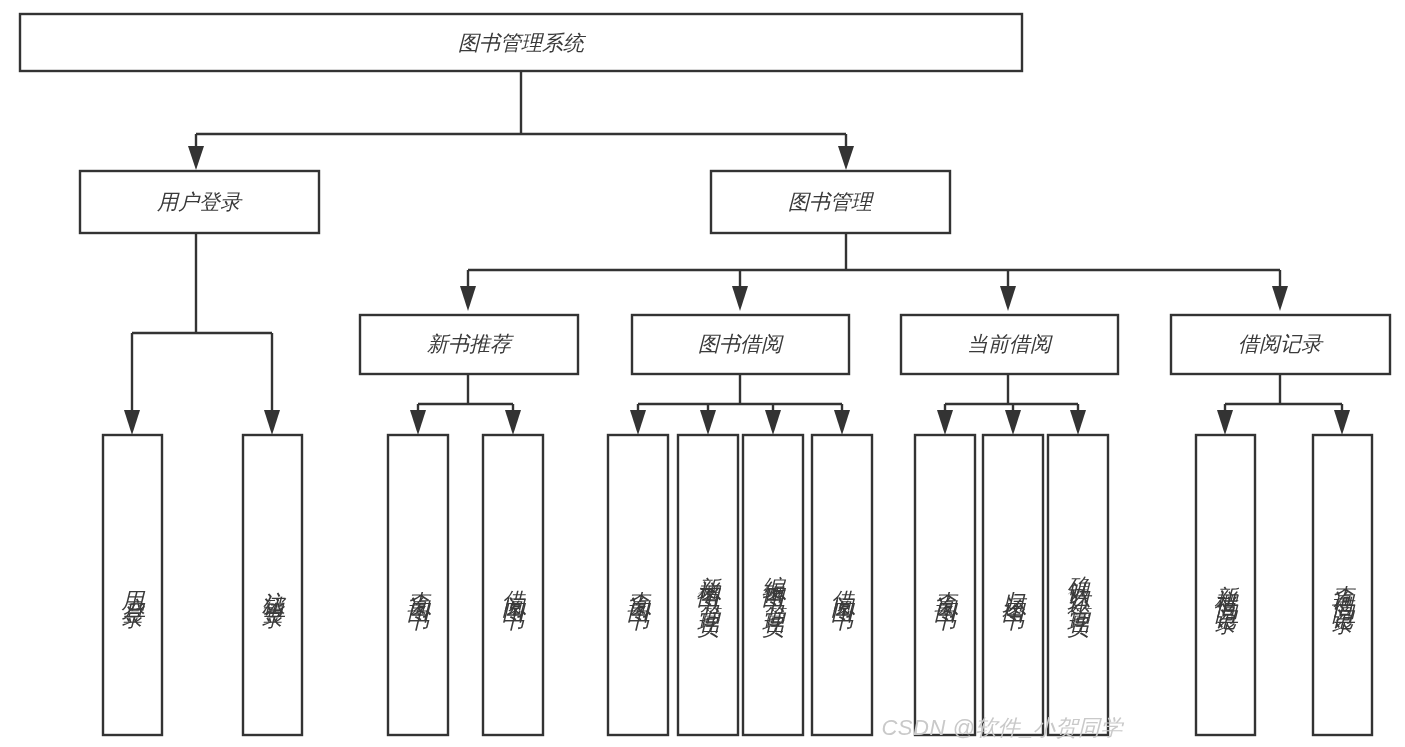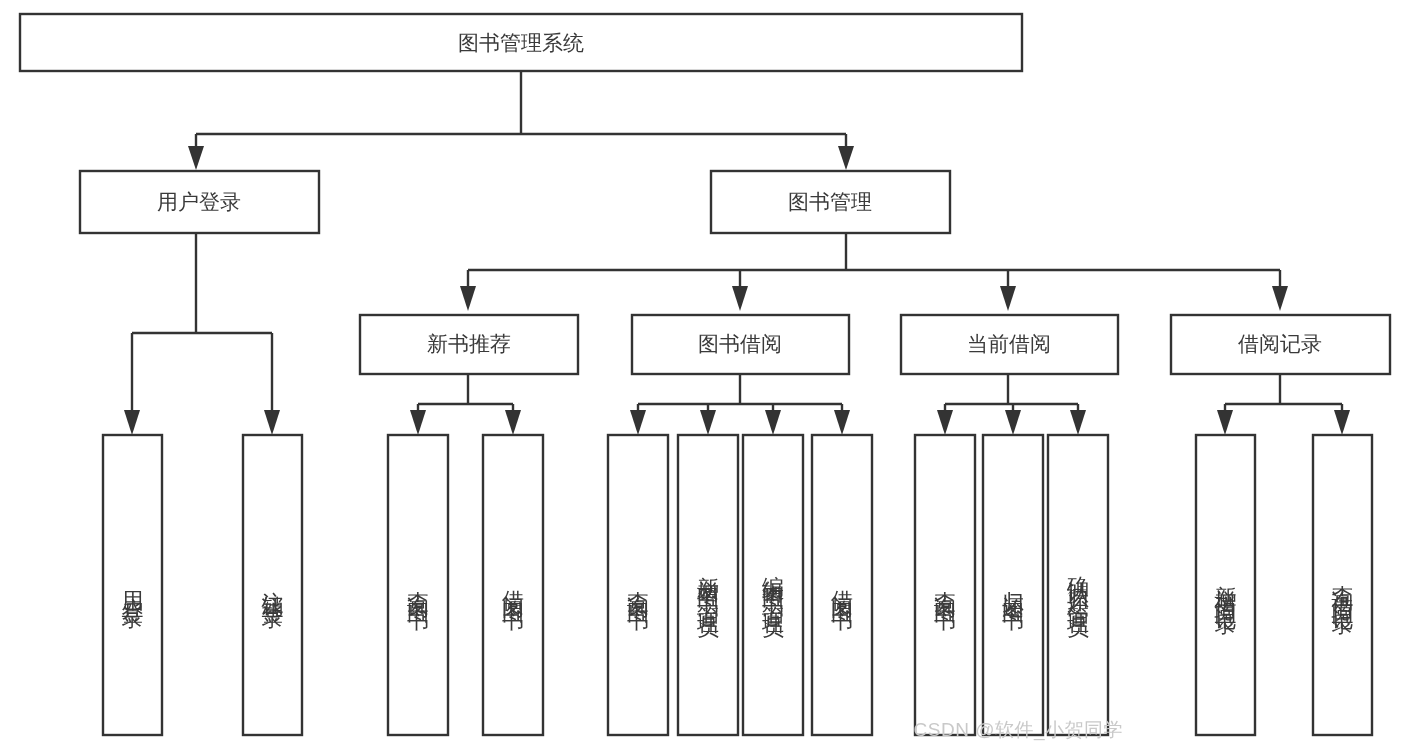--- a/index.html
+++ b/index.html
@@ -11,20 +11,21 @@
     width: 1405px;
     height: 747px;
     font-family: "Liberation Sans", "DejaVu Sans", sans-serif;
     overflow: hidden;
   }
   #diagram-root {
     position: relative;
     width: 1131px;
     height: 747px;
     background: #ffffff;
+    font-style: italic;
   }
   svg.flow {
     position: absolute;
     top: 0;
     left: 0;
     width: 1405px;
     height: 747px;
   }
   .node-box {
     fill: #ffffff;
@@ -61,21 +62,21 @@
     letter-spacing: 6px;
     color: #3a3a3a;
     white-space: nowrap;
     pointer-events: none;
   }
   .watermark {
     position: absolute;
     right: 8px;
     bottom: 4px;
     font-family: "Liberation Sans", "DejaVu Sans", sans-serif;
-    font-size: 19px;
+    font-size: 22px;
     color: #c9c9c9;
     white-space: nowrap;
     letter-spacing: 0.5px;
   }
 </style>
 </head>
 <body>
 
 <div id="diagram-root">
 

